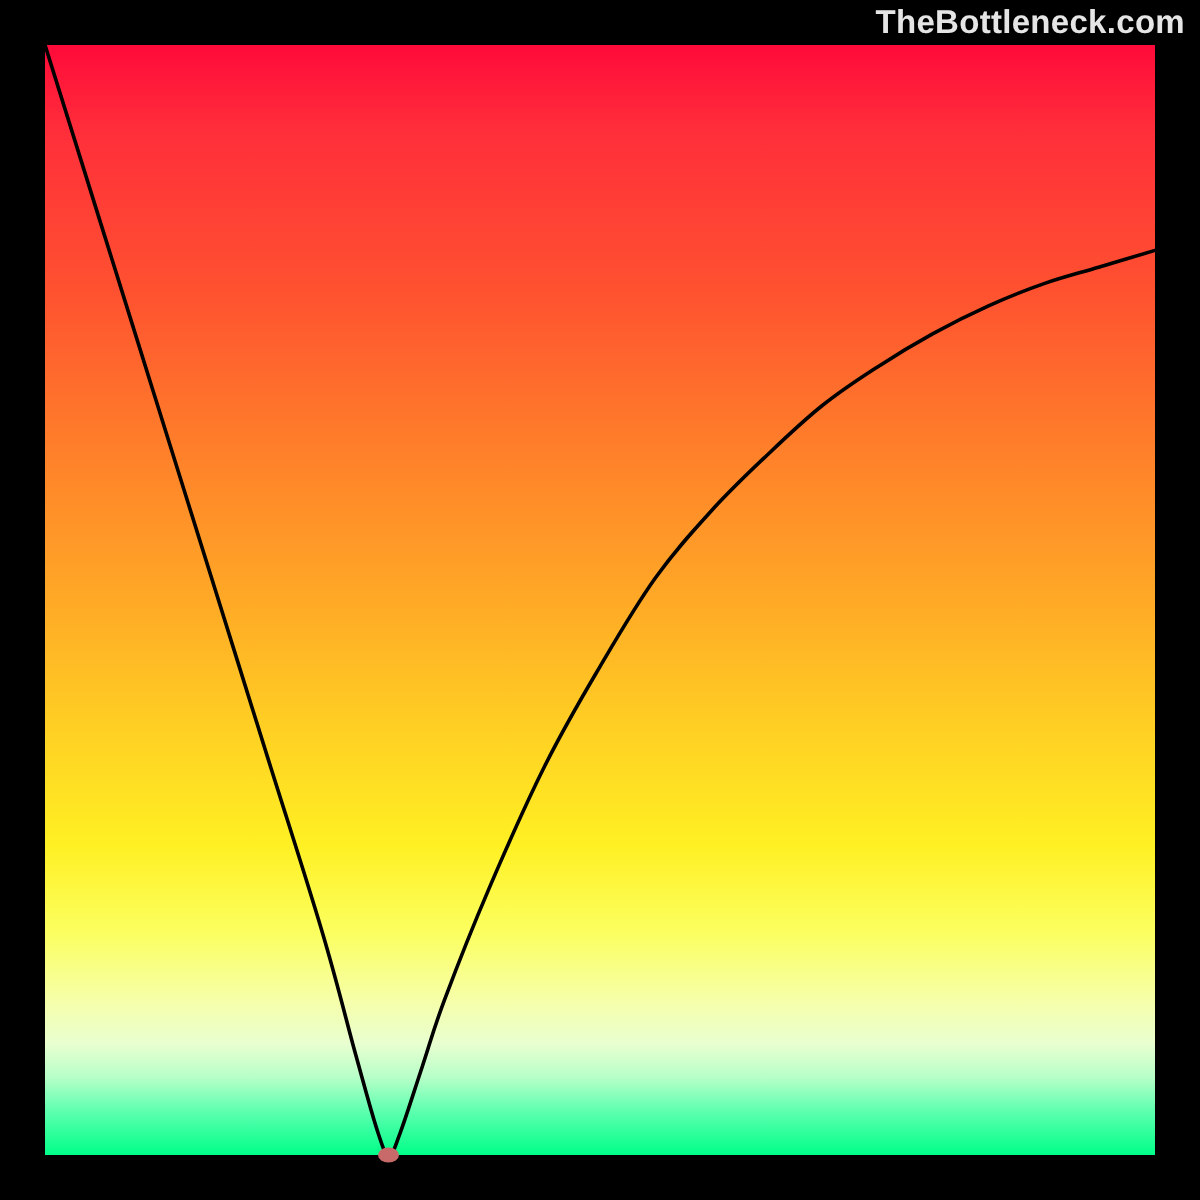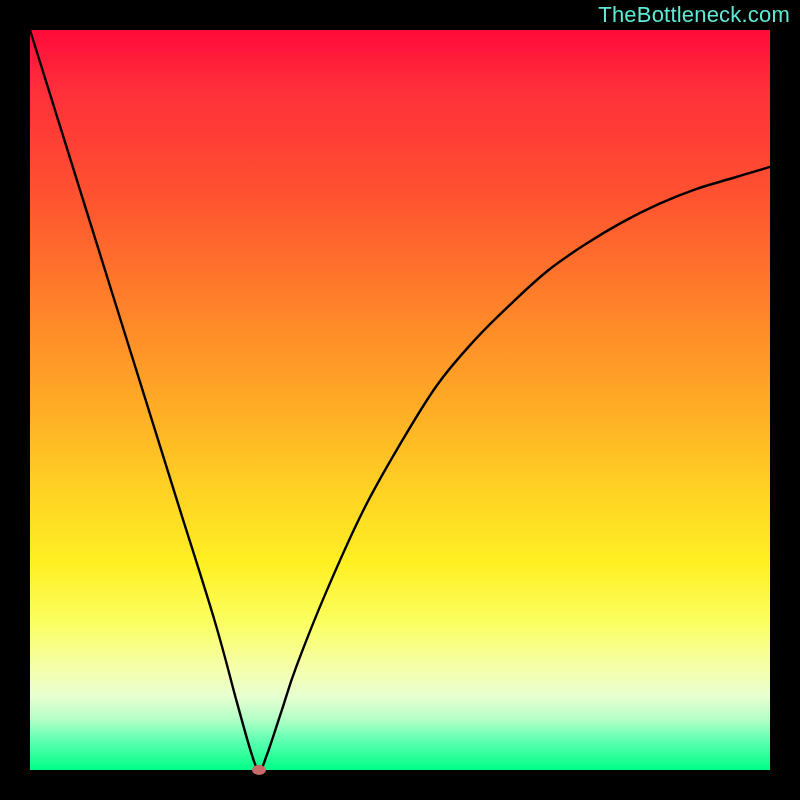--- a/index.html
+++ b/index.html
@@ -14,23 +14,23 @@
   .frame {
     position: relative;
     width: 800px;
     height: 800px;
     background: #000;
   }
   .watermark {
     position: absolute;
     top: 2px;
     right: 10px;
-    color: #5eead4;
+    color: #e5e5e5;
     font-size: 22px;
-    font-weight: 400;
+    font-weight: 700;
     letter-spacing: 0.2px;
     user-select: none;
   }
   .plot {
     position: absolute;
     left: 30px;
     top: 30px;
     width: 740px;
     height: 740px;
     

